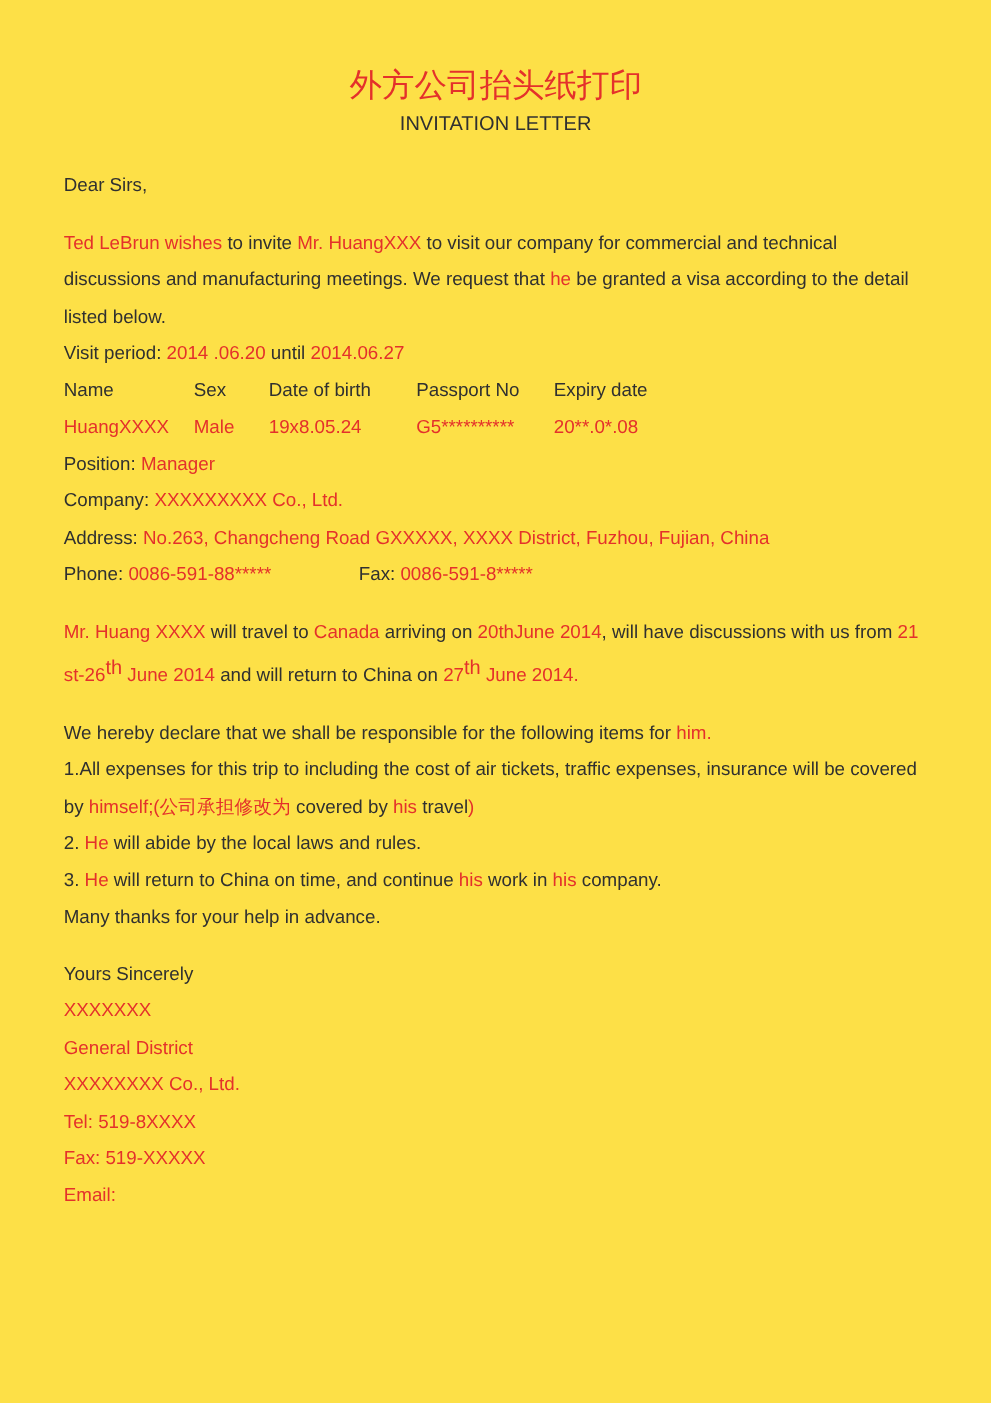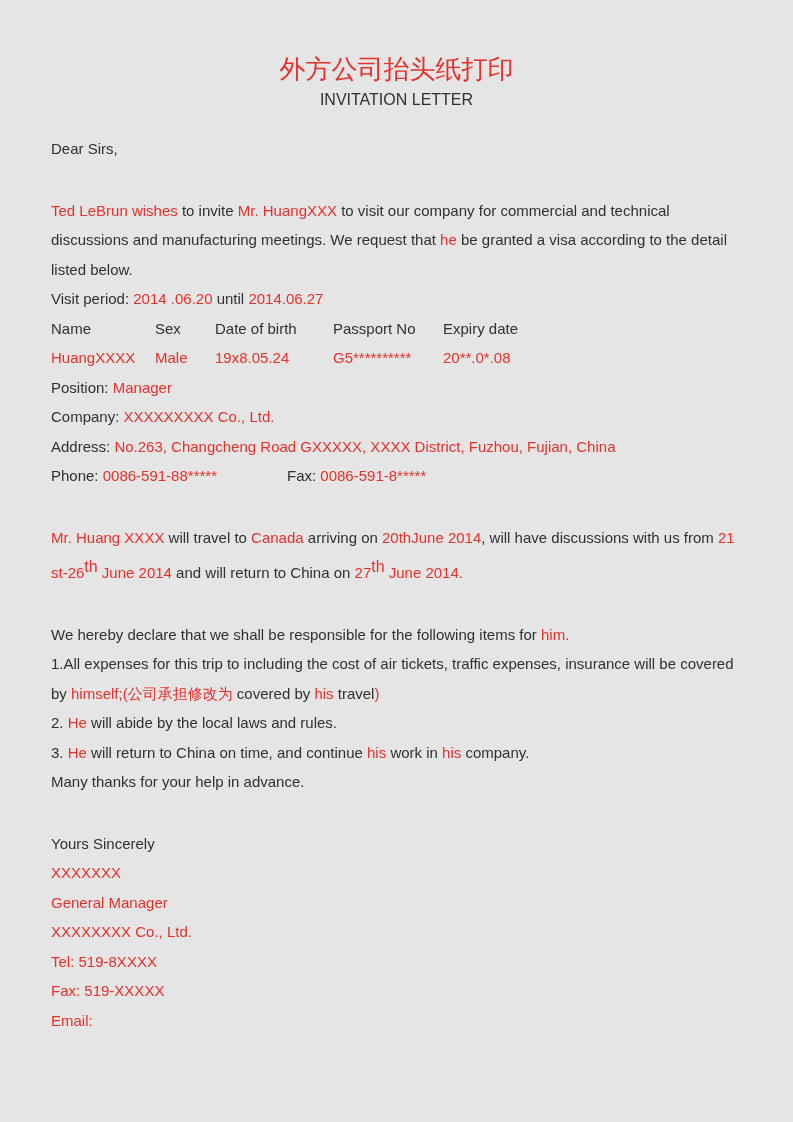--- a/index.html
+++ b/index.html
@@ -7,21 +7,21 @@
   body {
     width: 793px;
     height: 1122px;
     position: relative;
     overflow: hidden;
     font-family: "Liberation Sans", sans-serif;
   }
   .doc {
     position: absolute;
     inset: 0;
-    background: #e5e5e5;
+    background: #fde047;
     padding: 52px 51px 0 51px;
     font-size: 15px;
     line-height: 29.5px;
     color: #303030;
   }
   .title-cn {
     text-align: center;
     font-family: "DejaVu Serif", serif;
     font-weight: 400;
     font-size: 26px;
@@ -30,21 +30,21 @@
   }
   .subtitle {
     text-align: center;
     font-weight: 400;
     font-size: 16px;
     line-height: 28px;
     color: #303030;
     margin-bottom: 20px;
   }
   p { margin: 0; }
-  .sp { margin-top: 32px; }      
+  .sp { margin-top: 16px; }      
   .red { color: #e4312b; }
   .blk { color: #303030; }
   .sup {
     font-size: 16px;
     vertical-align: 6px;
   }
   .ptable {
     display: grid;
     grid-template-columns: 104px 60px 118px 110px 1fr;
   }
@@ -96,19 +96,19 @@
   <p><span class="blk">1.All expenses for this trip to including the cost of air tickets, traffic expenses, insurance will be covered by </span><span class="red">himself;(公司承担修改为</span><span class="blk"> covered by </span><span class="red">his</span><span class="blk"> travel</span><span class="red">)</span></p>
 
   <p><span class="blk">2. </span><span class="red">He</span><span class="blk"> will abide by the local laws and rules.</span></p>
 
   <p><span class="blk">3. </span><span class="red">He</span><span class="blk"> will return to China on time, and continue </span><span class="red">his</span><span class="blk"> work in </span><span class="red">his</span><span class="blk"> company.</span></p>
 
   <p><span>Many thanks for your help in advance.</span></p>
 
   <p class="sp"><span class="blk">Yours Sincerely</span></p>
   <p class="red">XXXXXXX</p>
-  <p class="red">General Manager</p>
+  <p class="red">General District</p>
   <p class="red">XXXXXXXX Co., Ltd.</p>
   <p class="red">Tel: 519-8XXXX</p>
   <p class="red">Fax: 519-XXXXX</p>
   <p class="red">Email:</p>
 
 </div>
 
 </body></html>

